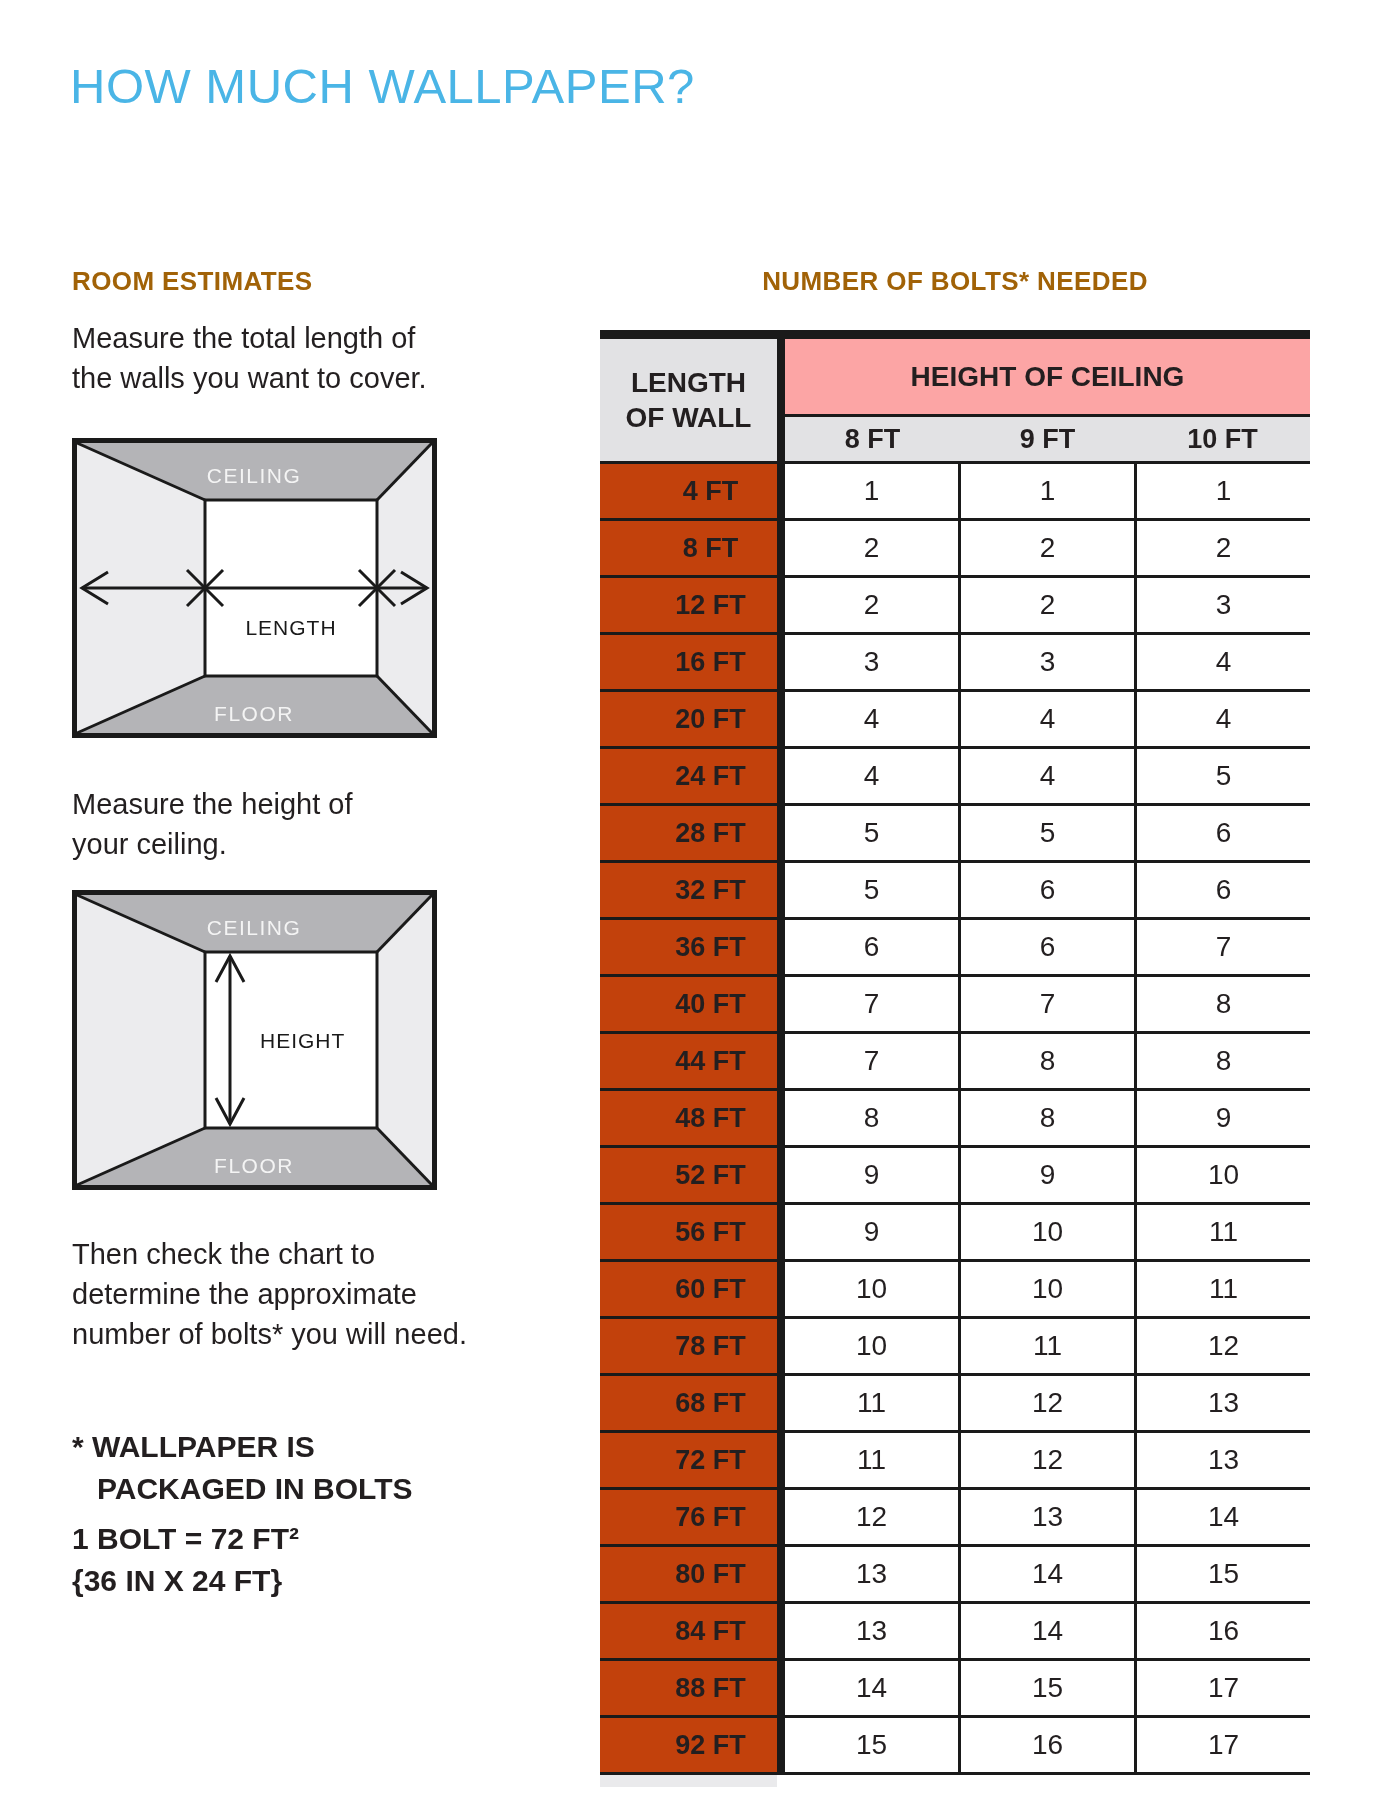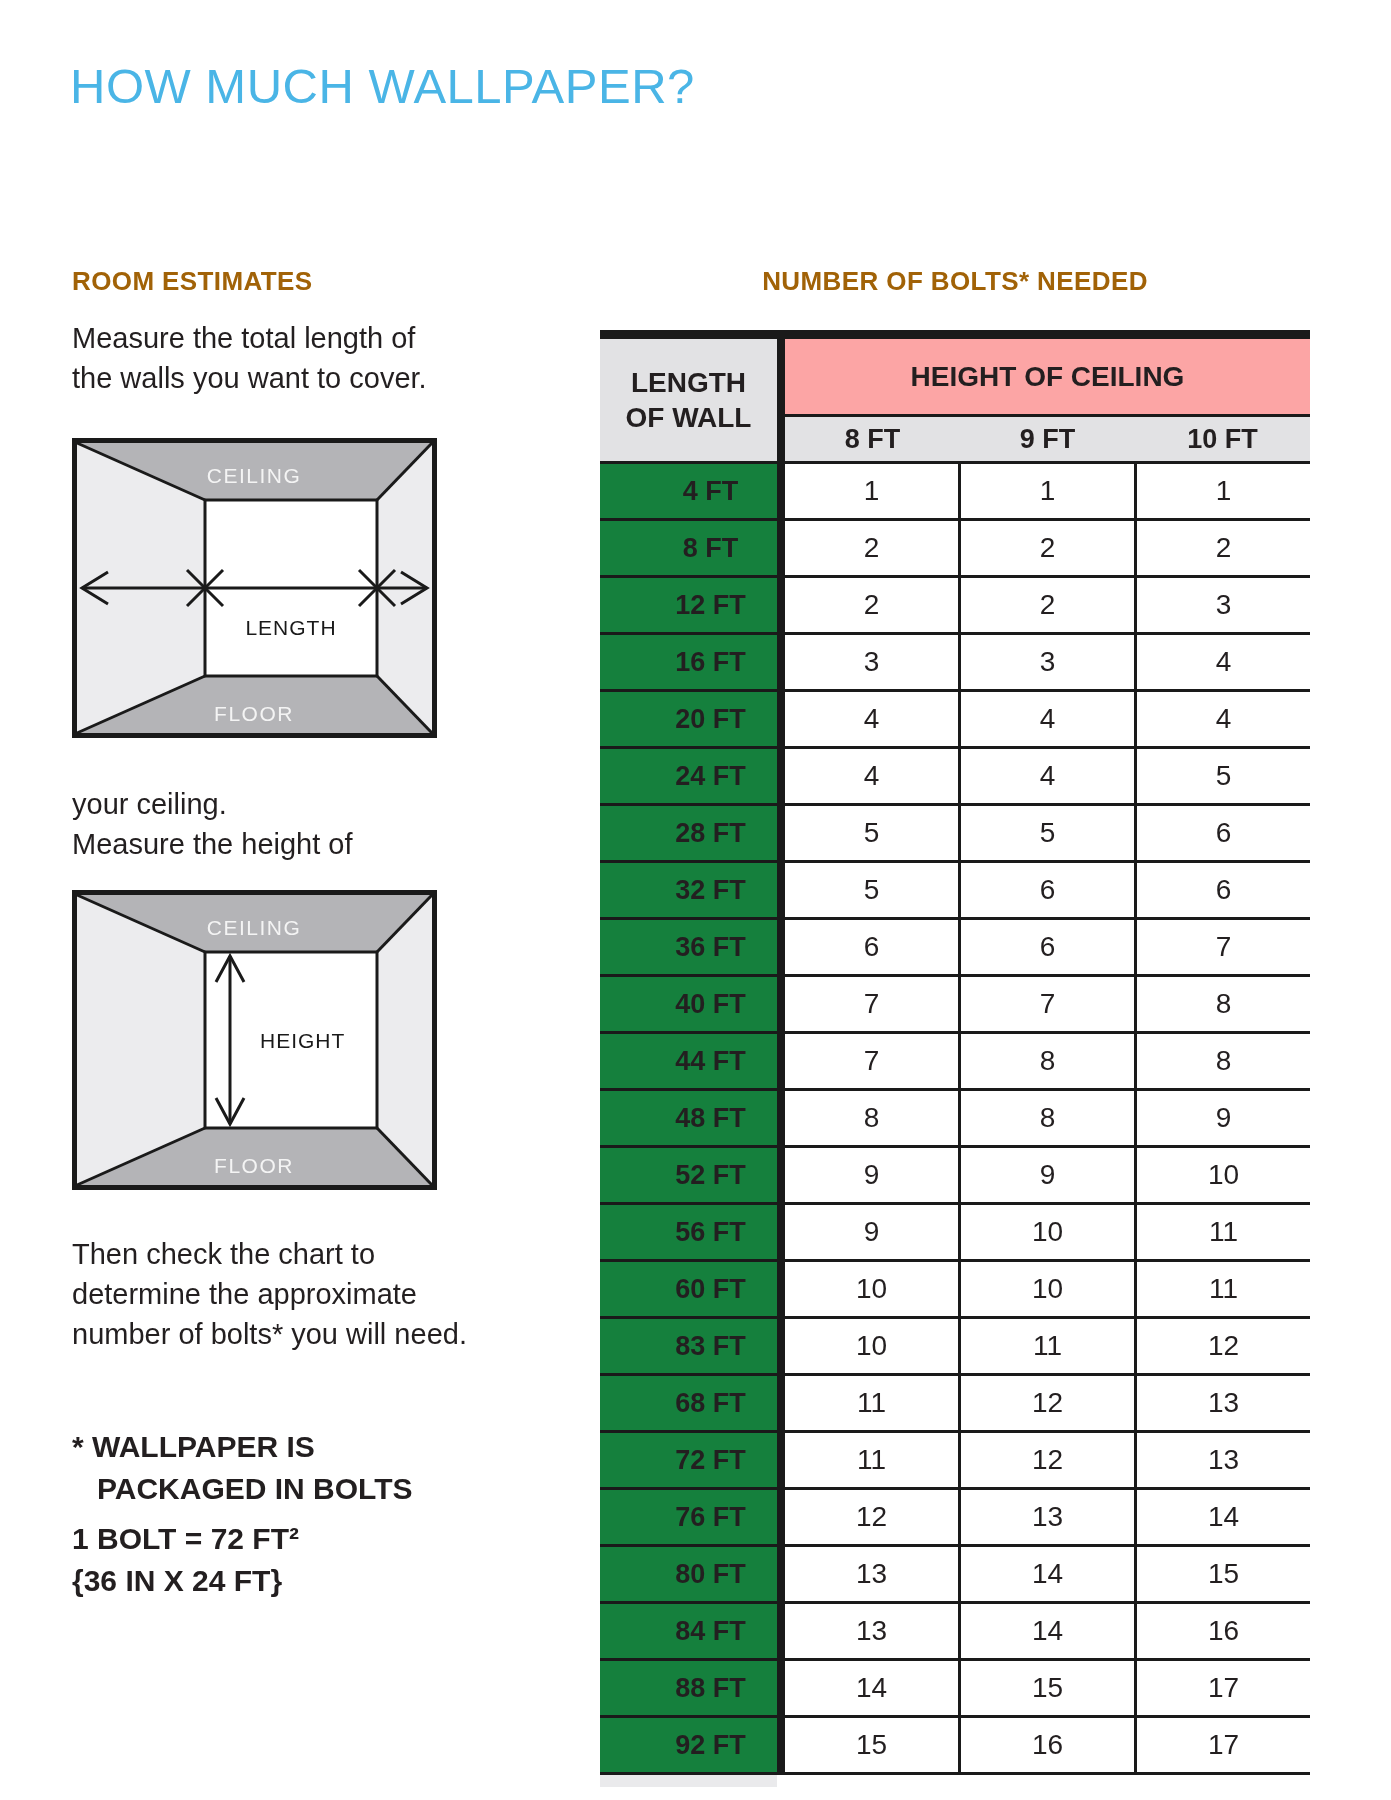--- a/index.html
+++ b/index.html
@@ -43,21 +43,21 @@
     height: 78px; background: #fca5a5; border-bottom: 3px solid #1a1a1a;
     display: flex; align-items: center; justify-content: center;
     font-weight: bold; font-size: 28px;
   }
   .sub-hdr { display: flex; height: 44px; background: #e2e2e4; }
   .sub-hdr-cell { flex: 1; display: flex; align-items: center; justify-content: center; font-weight: bold; font-size: 27px; }
   .hdr-bottom-line { height: 3px; background: #1a1a1a; }
 
   .trow { display: flex; height: 57px; border-bottom: 3px solid #1a1a1a; }
   .tlabel {
-    width: 177px; background: #15803d;
+    width: 177px; background: #c2410c;
     display: flex; align-items: center; justify-content: center;
     font-weight: bold; font-size: 27px; padding-left: 44px;
   }
   .tval {
     flex: 1; display: flex; align-items: center; justify-content: center;
     font-size: 28px; border-right: 3px solid #1a1a1a; background: #ffffff;
   }
   .tval:last-child { border-right: none; }
   .tbl-tab { width: 177px; height: 12px; background: #eaeaec; }
 
@@ -103,22 +103,22 @@
         <line x1="287" y1="132" x2="323" y2="168"></line>
         <line x1="287" y1="168" x2="323" y2="132"></line>
       </g>
       <text x="182" y="45" text-anchor="middle" class="svg-wall-label">CEILING</text>
       <text x="182" y="283" text-anchor="middle" class="svg-wall-label">FLOOR</text>
       <text x="219" y="197" text-anchor="middle" class="svg-dim-label">LENGTH</text>
     </svg>
   </div>
 
   <div class="para para-2">
+    <div>Measure the height of</div>
     <div>your ceiling.</div>
-    <div>Measure the height of</div>
   </div>
 
   <div class="diagram diagram-2">
     <svg width="365" height="300" viewBox="0 0 365 300">
       <rect x="2.5" y="2.5" width="360" height="295" fill="#ffffff" stroke="#1a1a1a" stroke-width="5"></rect>
       <polygon points="5,5 133,62 133,238 5,295" fill="#ececee"></polygon>
       <polygon points="360,5 360,295 305,238 305,62" fill="#ececee"></polygon>
       <polygon points="5,5 360,5 305,62 133,62" fill="#b4b4b7"></polygon>
       <polygon points="5,295 133,238 305,238 360,295" fill="#b4b4b7"></polygon>
       <rect x="133" y="62" width="172" height="176" fill="#ffffff" stroke="#1a1a1a" stroke-width="3"></rect>
@@ -273,21 +273,21 @@
           <div class="tval">11</div>
         </div>
         <div class="trow">
           <div class="tlabel">60 FT</div>
           <div class="vthick"></div>
           <div class="tval">10</div>
           <div class="tval">10</div>
           <div class="tval">11</div>
         </div>
         <div class="trow">
-          <div class="tlabel">83 FT</div>
+          <div class="tlabel">78 FT</div>
           <div class="vthick"></div>
           <div class="tval">10</div>
           <div class="tval">11</div>
           <div class="tval">12</div>
         </div>
         <div class="trow">
           <div class="tlabel">68 FT</div>
           <div class="vthick"></div>
           <div class="tval">11</div>
           <div class="tval">12</div>

